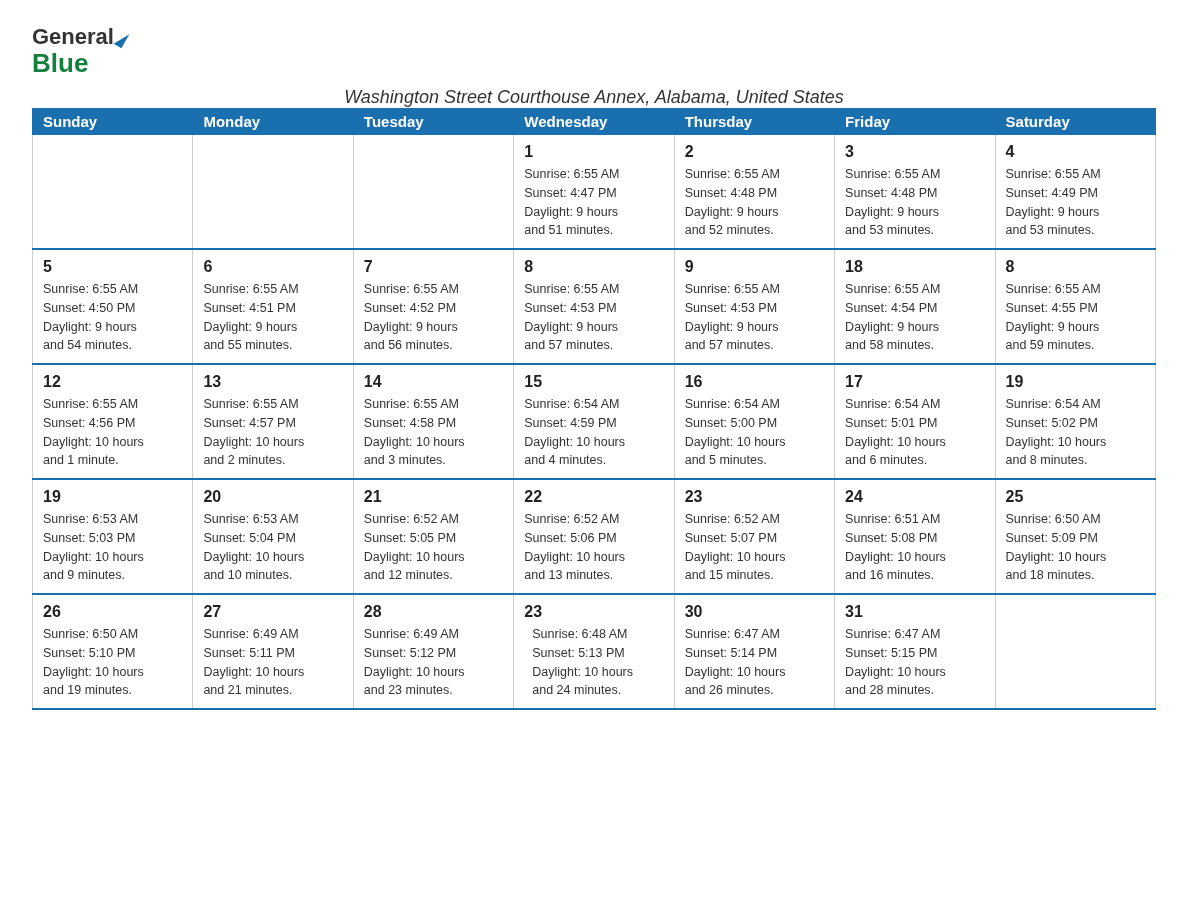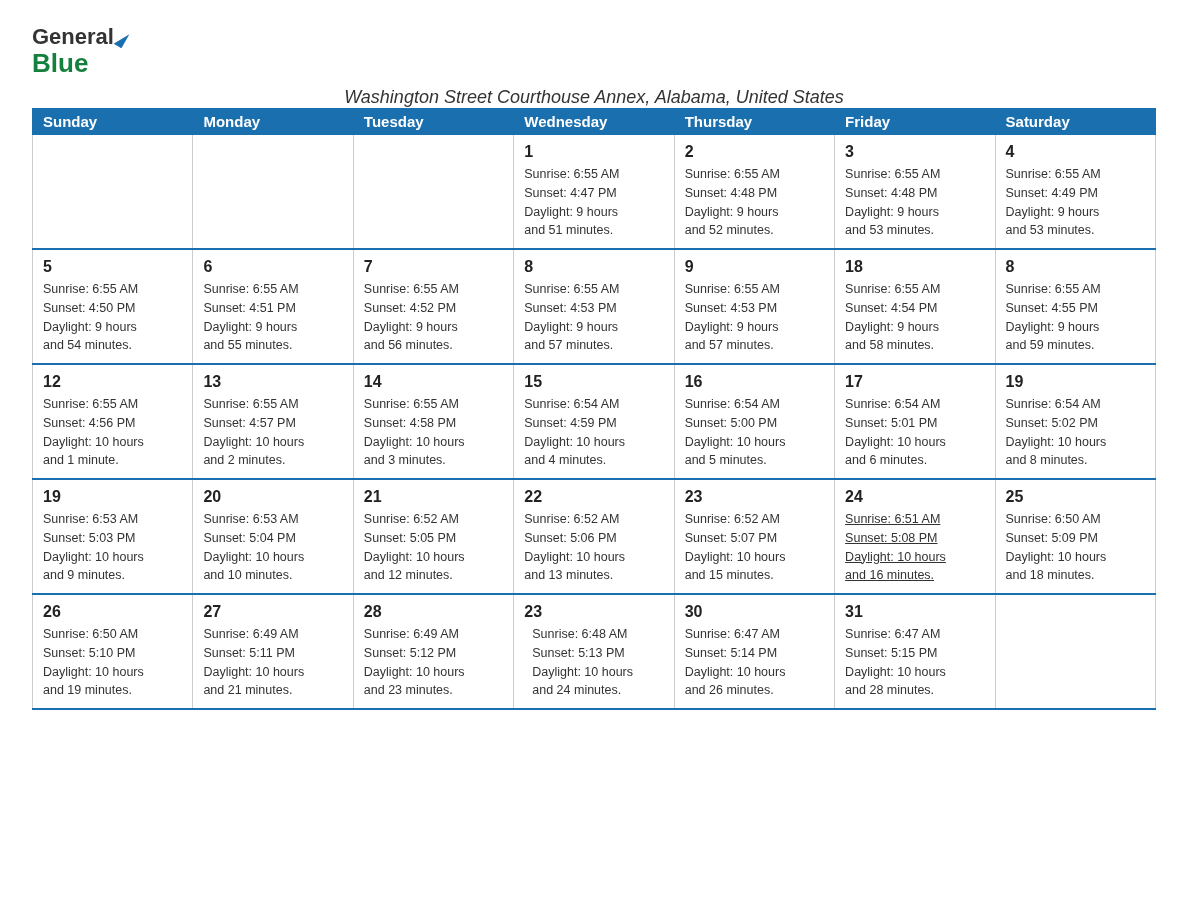--- a/index.html
+++ b/index.html
@@ -270,21 +270,21 @@
         </td>
         <td>
           <span class="day-number">23</span>
           <div class="day-info" style="white-space: pre-line;">Sunrise: 6:52 AM
 Sunset: 5:07 PM
 Daylight: 10 hours
 and 15 minutes.</div>
         </td>
         <td>
           <span class="day-number">24</span>
-          <div class="day-info" style="white-space: pre-line; text-decoration: underline;">Sunrise: 6:51 AM
+          <div class="day-info" style="white-space: pre-line;">Sunrise: 6:51 AM
 Sunset: 5:08 PM
 Daylight: 10 hours
 and 16 minutes.</div>
         </td>
         <td>
           <span class="day-number">25</span>
           <div class="day-info" style="white-space: pre-line;">Sunrise: 6:50 AM
 Sunset: 5:09 PM
 Daylight: 10 hours
 and 18 minutes.</div>

